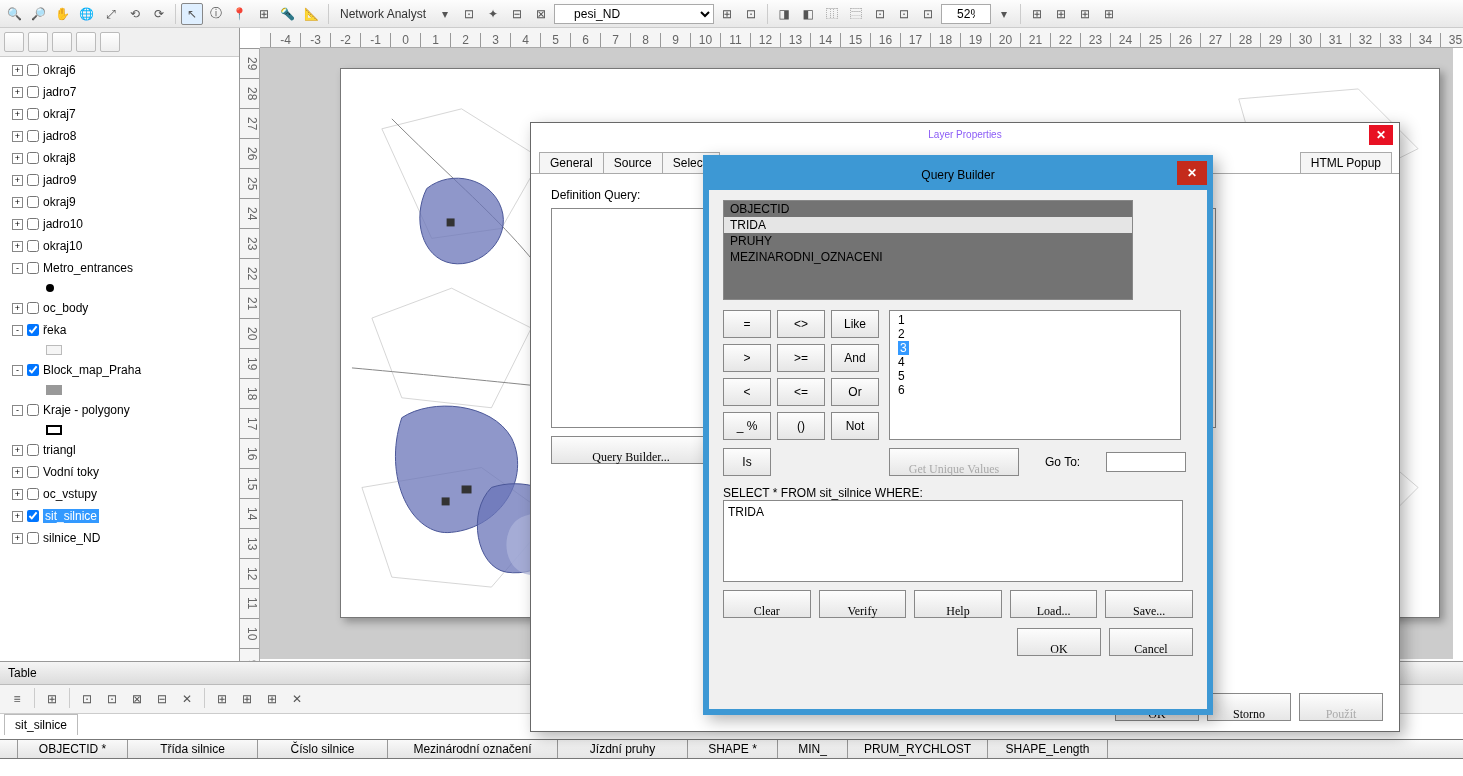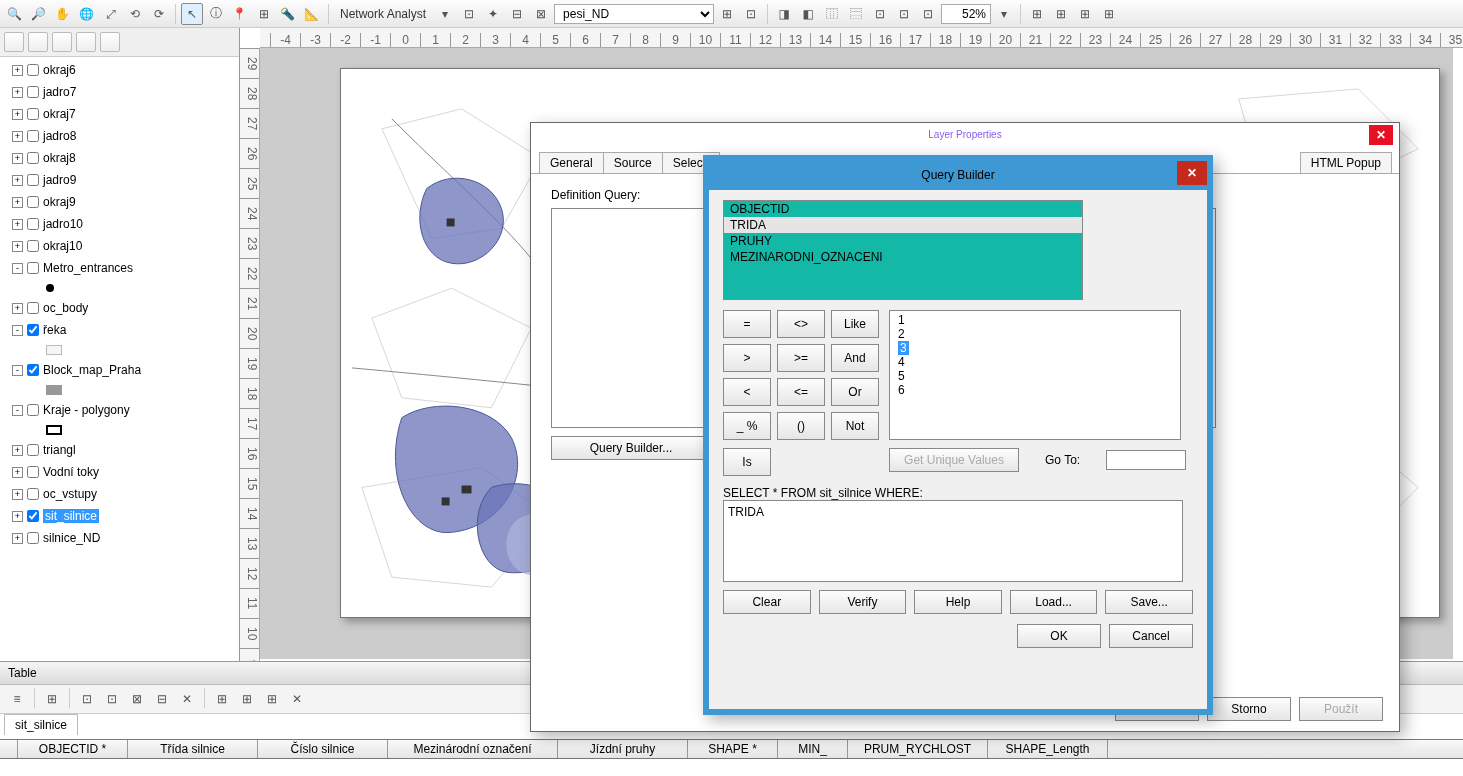--- a/index.html
+++ b/index.html
@@ -2,21 +2,21 @@
 <html><head>
 <meta charset="utf-8">
 <style>
 * { box-sizing: border-box; margin: 0; padding: 0; font-family: "Segoe UI", Tahoma, sans-serif; font-size: 12px; }
 body { background: #fff; width: 1463px; height: 776px; overflow: hidden; position: relative; }
 
 .toolbar-row { display: flex; align-items: center; height: 28px; border-bottom: 1px solid #ccc; background: linear-gradient(#fdfdfd,#e8e8e8); padding: 0 4px; gap: 2px; }
 .tb-btn { width: 22px; height: 22px; display: flex; align-items: center; justify-content: center; border: 1px solid transparent; border-radius: 2px; color: #555; cursor: pointer; }
 .tb-sep { width: 1px; height: 20px; background: #ccc; margin: 0 3px; }
 .tb-label { padding: 0 6px; color: #333; }
-.tb-combo { height: 20px; border: 1px solid #aaa; background: #fff; padding: 0 4px; }
+.tb-combo { height: 20px; border: 1px solid #aaa; background: #fff; padding: 0 15px; }
 
 .main-area { display: flex; height: calc(100% - 115px); }
 .toc-panel { width: 240px; border-right: 1px solid #999; display: flex; flex-direction: column; }
 .toc-header { background: linear-gradient(#f5f5f5,#dcdcdc); padding: 4px 8px; font-weight: normal; border-bottom: 1px solid #bbb; display: flex; justify-content: space-between; align-items: center; }
 .toc-toolbar { display: flex; gap: 4px; padding: 4px; border-bottom: 1px solid #ccc; background: #f0f0f0; }
 .toc-tool { width: 20px; height: 20px; border: 1px solid #bbb; background: linear-gradient(#fff,#eee); border-radius: 2px; cursor: pointer; }
 .toc-tree { flex: 1; overflow: auto; padding: 2px 4px; }
 .tree-item { display: flex; align-items: center; height: 22px; gap: 4px; padding-left: 8px; }
 .expando { width: 11px; height: 11px; border: 1px solid #888; display: flex; align-items: center; justify-content: center; font-size: 9px; line-height: 1; cursor: pointer; background: #fff; }
 .chk { width: 12px; height: 12px; }
@@ -51,29 +51,29 @@
 .dialog-title { background: #fff; text-align: center; padding: 6px; font-size: 10px; color: #8b5cf6; }
 .dialog-close { position: absolute; top: 2px; right: 6px; width: 24px; height: 20px; background: #e81123; color: #fff; display: flex; align-items: center; justify-content: center; cursor: pointer; font-weight: bold; }
 
 .layer-props { top: 122px; left: 530px; width: 870px; height: 610px; }
 .lp-tabs { display: flex; border-bottom: 1px solid #aaa; padding: 6px 8px 0 8px; gap: 0; }
 .lp-tab { border: 1px solid #aaa; border-bottom: none; padding: 3px 10px; background: #f5f5f5; cursor: pointer; margin-right: -1px; }
 .lp-body { padding: 14px 20px; }
 .lp-label { margin-bottom: 6px; }
 .lp-textarea { width: 665px; height: 220px; border: 1px solid #888; background: #fff; }
 .lp-btn-row { display: flex; gap: 8px; justify-content: flex-end; position: absolute; bottom: 10px; right: 16px; }
-.std-btn { min-width: 84px; height: 24px; border: 1px solid #888; background: linear-gradient(#fdfdfd,#e6e6e6); cursor: pointer; padding: 4px 14px; }
+.std-btn { min-width: 84px; height: 24px; border: 1px solid #888; background: linear-gradient(#fdfdfd,#e6e6e6); cursor: pointer; padding: 13px 14px; font-family: Liberation Serif, serif; }
 .std-btn:disabled { color: #aaa; }
 .qb-launch { width: 160px; margin-top: 8px; }
 
 .query-builder { top: 155px; left: 703px; width: 510px; height: 560px; border: 6px solid #3d98d4; background: #f0f0f0; }
 .qb-title { background: #3d98d4; color: #000; text-align: center; font-size: 15px; padding: 4px 0 8px 0; position: relative; }
 .qb-close { position: absolute; top: 0; right: 0; width: 30px; height: 24px; background: #c42b1c; color: #fff; display: flex; align-items: center; justify-content: center; cursor: pointer; font-weight: bold; }
 .qb-body { padding: 10px 14px; }
-.qb-fields { width: 360px; height: 100px; border: 1px solid #888; background: #14b8a6; overflow-y: scroll; }
+.qb-fields { width: 410px; height: 100px; border: 1px solid #888; background: #737373; overflow-y: scroll; }
 .qb-field-item { padding: 1px 6px; }
 .qb-field-item.highlight { background: #e5e5e5; }
 .qb-ops { display: flex; gap: 10px; margin-top: 10px; }
 .qb-op-grid { display: grid; grid-template-columns: 48px 48px 48px; grid-auto-rows: 28px; gap: 6px; }
 .qb-op-btn { border: 1px solid #888; background: linear-gradient(#fdfdfd,#e6e6e6); cursor: pointer; }
 .qb-values { width: 292px; height: 130px; border: 1px solid #888; background: #fff; padding: 2px 6px; }
 .qb-val-item { padding: 0 2px; }
 .qb-val-item.selected { background: #3399ff; color: #fff; display: inline-block; min-width: 10px; }
 .qb-row2 { display: flex; gap: 26px; align-items: center; margin-top: 8px; }
 .qb-goto-input { width: 80px; height: 20px; border: 1px solid #888; }

